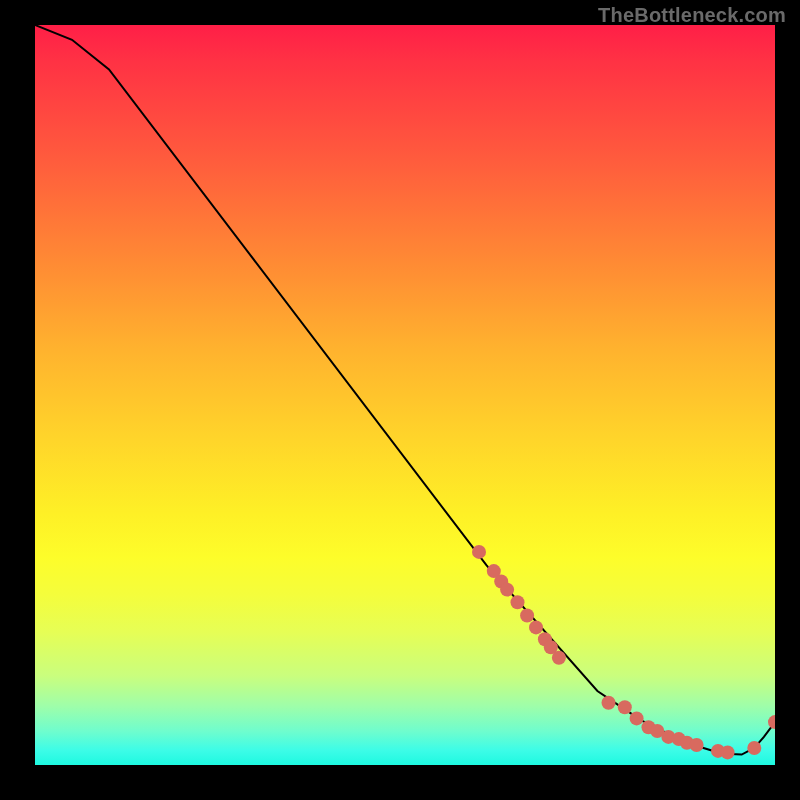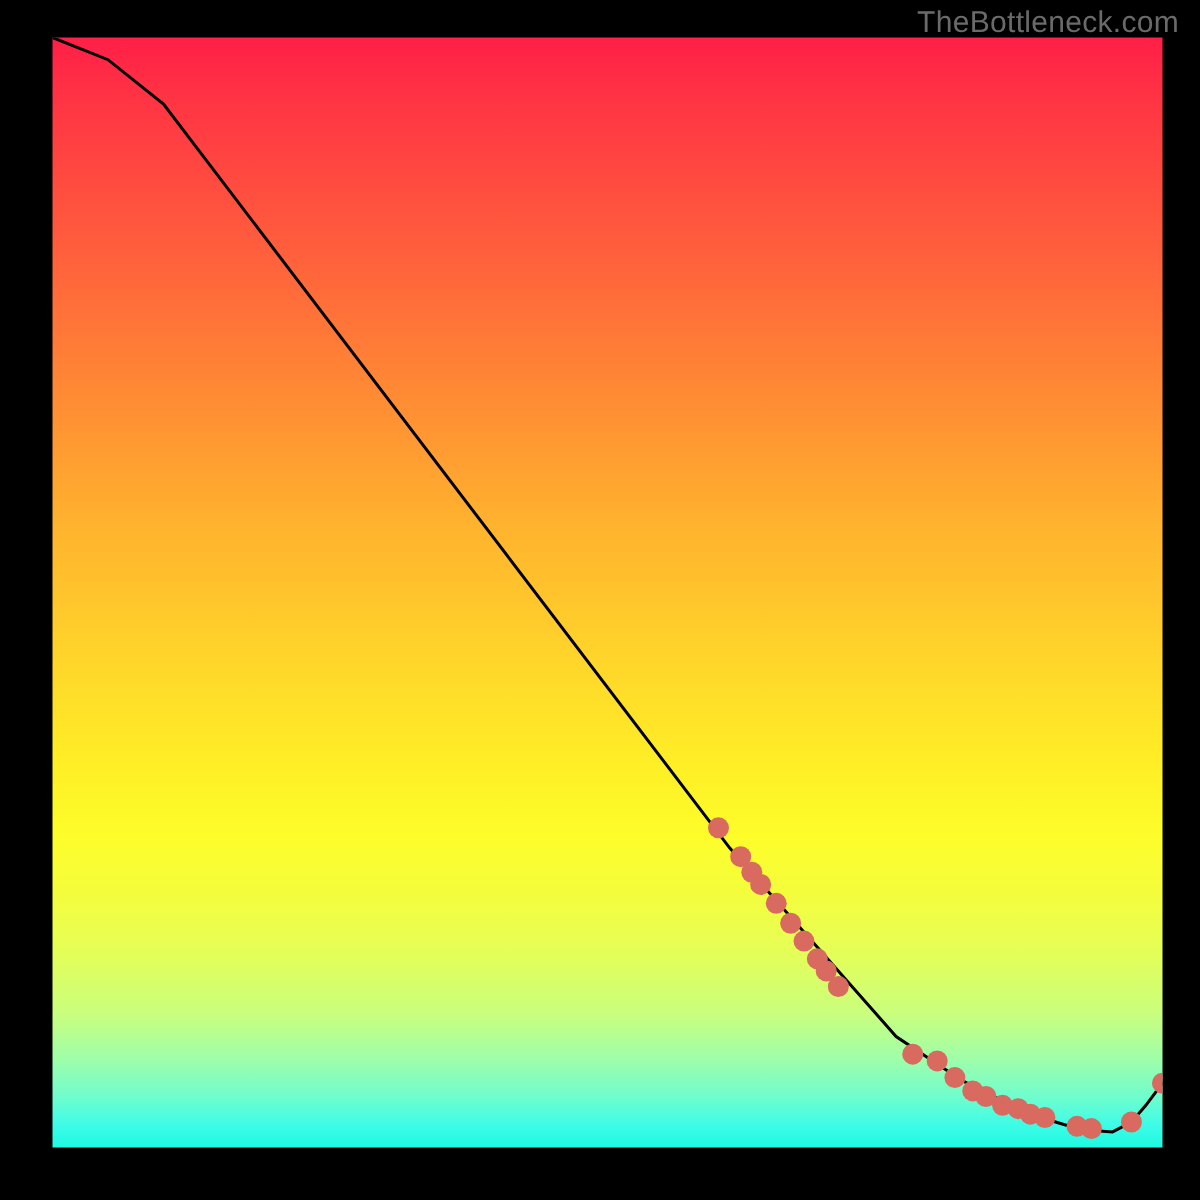--- a/index.html
+++ b/index.html
@@ -16,21 +16,21 @@
     width: 800px;
     height: 800px;
     background: #000;
   }
   .watermark {
     position: absolute;
     top: 4px;
     right: 14px;
     color: #6a6a6a;
     font-size: 20px;
-    font-weight: 400;
+    font-weight: 700;
     letter-spacing: 0.2px;
     z-index: 5;
   }
   .plot {
     position: absolute;
     left: 35px;
     top: 25px;
     width: 740px;
     height: 740px;
     

